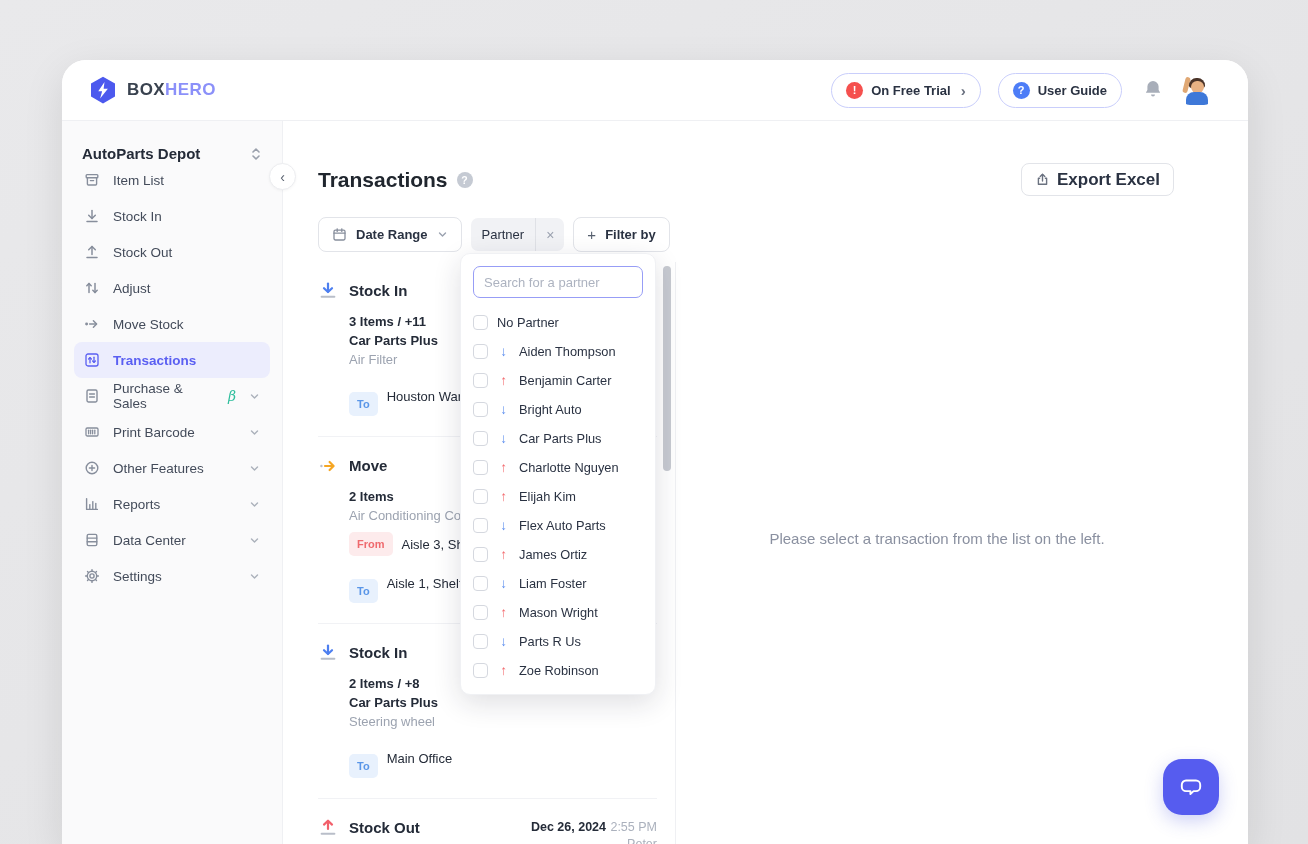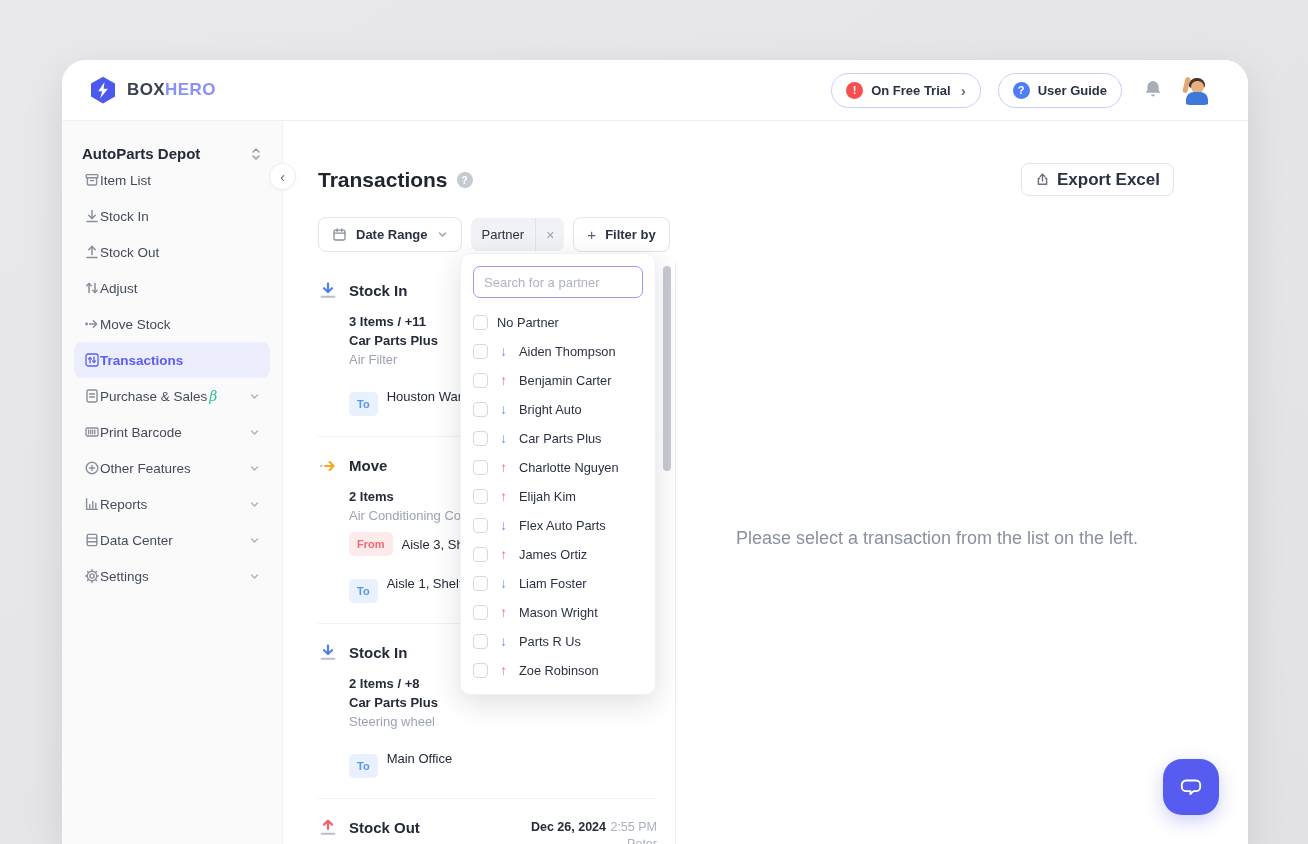--- a/index.html
+++ b/index.html
@@ -36,21 +36,21 @@
   .avatar .hair { position:absolute; left:7px; top:3px; width:16px; height:10px; border-radius:8px 8px 3px 3px; background:#4a3328; }
   .avatar .face { position:absolute; left:8.5px; top:6px; width:13px; height:12px; border-radius:6px; background:#e8b183; }
   .avatar .body-s { position:absolute; left:4px; top:17px; width:22px; height:13px; border-radius:8px 8px 0 0; background:#3e78d8; }
   .avatar .arm { position:absolute; left:2px; top:2px; width:5px; height:16px; border-radius:3px; background:#e0a874; transform:rotate(14deg); }
   
   .appbody { flex:1; display:flex; min-height:0; }
   aside { width:221px; flex:none; background:#fafafb; border-right:1px solid #eff0f3; padding:20px 12px 0 12px; }
   .workspace { display:flex; align-items:center; justify-content:space-between;
     padding:4px 8px 0 8px; cursor:pointer; }
   .workspace-name { font-size:15px; font-weight:700; color:#242b38; }
-  .menu-item { height:36px; display:flex; align-items:center; padding:0 10px;
+  .menu-item { height:36px; display:flex; align-items:center; gap:13px; padding:0 10px;
     border-radius:8px; font-size:13.5px; font-weight:500; color:#434b5a; cursor:pointer; }
   .menu-item .mi-ic { width:16px; height:16px; flex:none; color:#878e9c; display:flex; }
   .menu-item.sel { background:#ecedfd; color:#5a5ff2; font-weight:600; }
   .menu-item.sel .mi-ic { color:#5a5ff2; }
   .mi-beta { font-family:"DejaVu Serif",serif; font-style:italic; color:#2ebe9c; font-size:14px; margin-left:2px; }
   .mi-chev { margin-left:auto; color:#aab0ba; display:flex; }
   
   main { flex:1; position:relative; display:flex; flex-direction:column; min-width:0; background:#fff; }
   .collapse-btn { position:absolute; left:-14px; top:42px; width:27px; height:27px; border-radius:50%;
     background:#fff; border:1px solid #ecedf0; display:flex; align-items:center; justify-content:center;
@@ -88,21 +88,21 @@
   .m-gray { color:#9ca3b0; }
   .badge-row { margin-top:7px; display:flex; align-items:center; gap:9px; }
   .badge { font-size:11px; font-weight:600; border-radius:5px; padding:2.5px 8px; }
   .badge.to { background:#e8f1fd; color:#5a96e8;margin-top:16px; }
   .badge.from { background:#fdebec; color:#ef6a6e; }
   .badge-val { font-size:13px; color:#242b38; }
   .list-scrollbar { position:absolute; right:4px; top:4px; width:8px; height:205px;
     border-radius:4px; background:#c7cad1; cursor:pointer; }
   .detail-panel { flex:1; display:flex; align-items:center; justify-content:center;
     padding:0 90px 30px 40px; }
-  .empty-msg { font-size:18px; color:#8a90a0; text-align:center; }
+  .empty-msg { font-size:15px; color:#8a90a0; text-align:center; }
   
   .dropdown { position:absolute; left:177px; top:132px; width:196px; z-index:10;
     background:#fff; border:1px solid #f0f1f4; border-radius:10px;
     box-shadow:0 8px 28px rgba(25,30,50,.14); padding:12px 12px 9px 12px; }
   .search-in { width:100%; height:32px; border:1.6px solid #979df6; border-radius:7px;
     padding:4px 10px; font-size:13px; color:#701a75; outline:none;
     font-family:"Liberation Sans","DejaVu Sans",sans-serif; }
   .search-in::placeholder { color:#adb3c0; }
   .opt-list { margin-top:10px; }
   .opt { height:29px; display:flex; align-items:center; gap:9px; font-size:12.8px;

